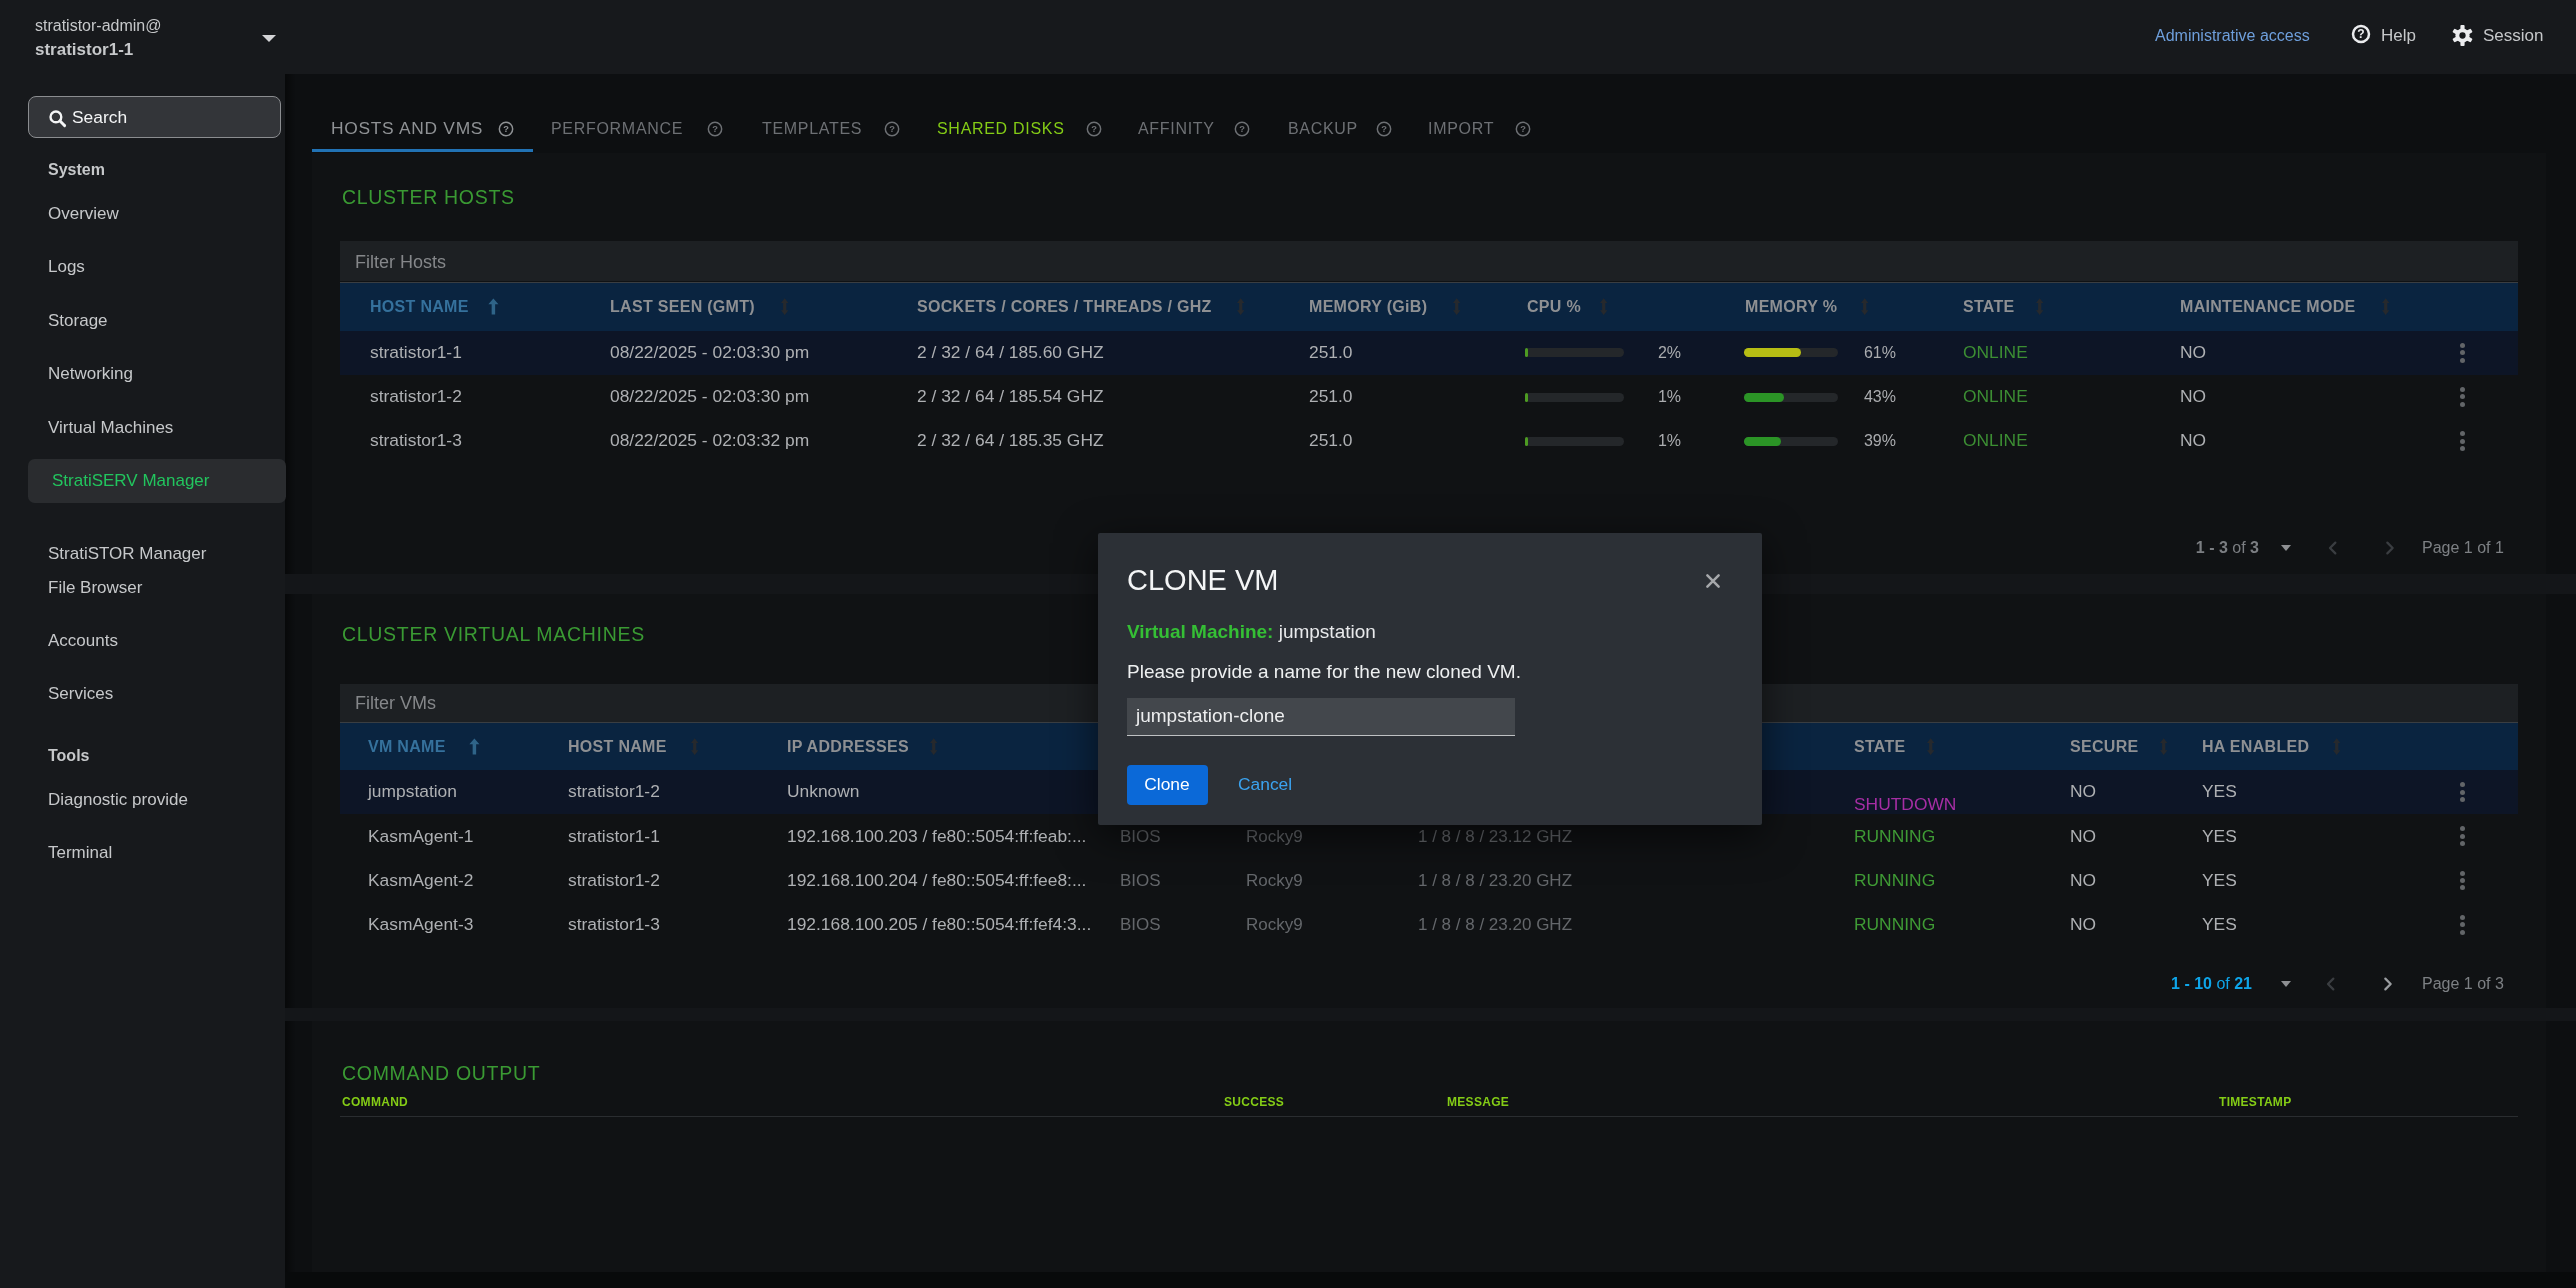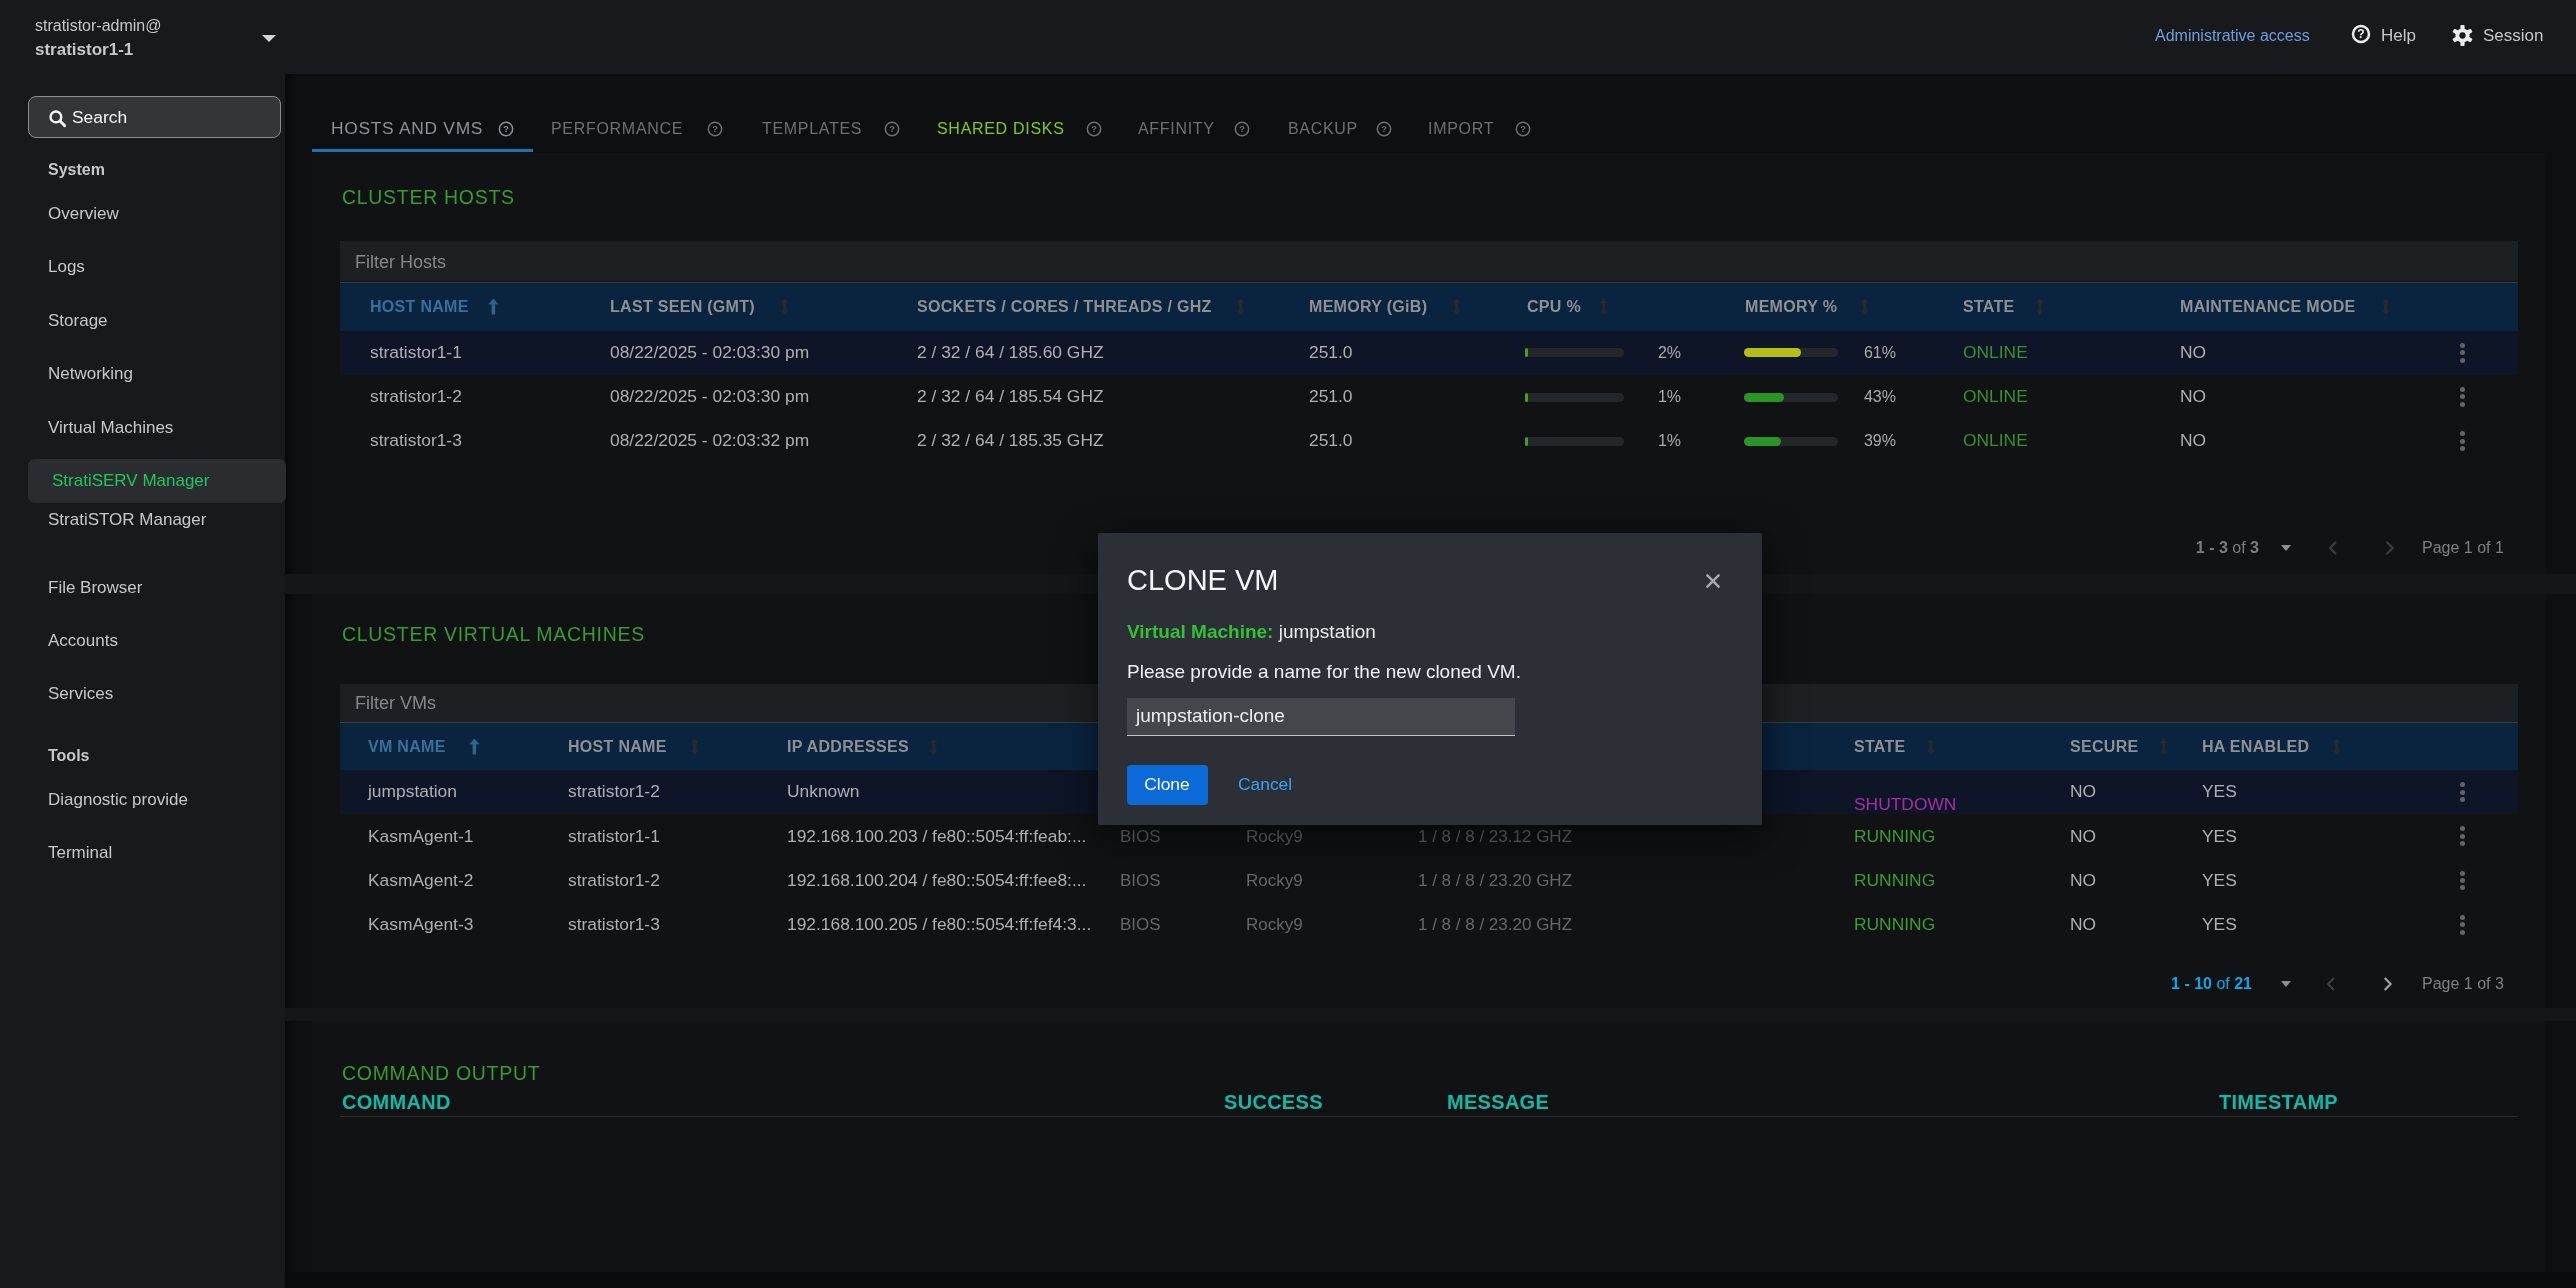--- a/index.html
+++ b/index.html
@@ -8,21 +8,21 @@
 .cw{color:#f4f5f6;}
 .c1{color:#e2e3e5;}
 .c2{color:#c9cbcd;}
 
 .fs24{font-size:16px;color:#c6c8ca;}
 .fs25{font-size:17px;color:#c6c8ca;}
 .fs26{font-size:17.4px;}
 .fs27{font-size:18px;}
 .hdr{font-size:16px;font-weight:bold;color:#35719c;letter-spacing:0.3px;}
 .hdrg{font-size:16px;font-weight:bold;color:#8e9093;letter-spacing:0.3px;}
-.hdr3{font-size:20px;font-weight:bold;color:#14b8a6;letter-spacing:0.3px;}
+.hdr3{font-size:12px;font-weight:bold;color:#84cc16;letter-spacing:0.3px;}
 .cell{font-size:17.4px;color:#aeb0b3;}
 .pct{font-size:16px;color:#aaacaf;}
 .cd{color:#64676b;font-size:17px;}
 .green{color:#3c8e33;}
 .sidebar{position:absolute;left:0;top:0;width:285px;height:1288px;background:#17191c;}
 .masthead{position:absolute;left:285px;top:0;width:2291px;height:74px;background:#17191c;}
 .panel{position:absolute;left:312px;width:2234px;background:#101214;}
 .ghead{position:absolute;left:342px;font-size:19.5px;color:#3a9a33;letter-spacing:0.7px;transform:translateY(-50%);white-space:nowrap;}
 </style></head><body>
 <div class="masthead"></div>
@@ -38,21 +38,21 @@
   </svg>
 <div class="t fs26" style="left:72px;top:118px;color:#f4f5f6;">Search</div>
 <div class="t fs24 b cw" style="left:48px;top:170px;">System</div>
 <div class="t fs25 c2" style="left:48px;top:214px;">Overview</div>
 <div class="t fs25 c2" style="left:48px;top:267px;">Logs</div>
 <div class="t fs25 c2" style="left:48px;top:321px;">Storage</div>
 <div class="t fs25 c2" style="left:48px;top:374px;">Networking</div>
 <div class="t fs25 c2" style="left:48px;top:428px;">Virtual Machines</div>
 <div style="position:absolute;left:27.5px;top:459px;width:258px;height:44px;background:#2a2c2f;border-radius:6.7px;"></div>
 <div class="t fs25" style="left:52px;top:481px;color:#22c55e;">StratiSERV Manager</div>
-<div class="t fs25 c2" style="left:48px;top:520px;">StratiSTOR Manager</div>
+<div class="t fs25 c2" style="left:48px;top:554px;">StratiSTOR Manager</div>
 <div class="t fs25 c2" style="left:48px;top:588px;">File Browser</div>
 <div class="t fs25 c2" style="left:48px;top:641px;">Accounts</div>
 <div class="t fs25 c2" style="left:48px;top:694px;">Services</div>
 <div class="t fs24 b cw" style="left:48px;top:756px;">Tools</div>
 <div class="t fs25 c2" style="left:48px;top:800px;">Diagnostic provide</div>
 <div class="t fs25 c2" style="left:48px;top:853px;">Terminal</div>
 <div class="t fs24" style="left:2155px;top:36px;color:#6e9fdc;">Administrative access</div>
 <svg style="position:absolute;left:2351px;top:24px" width="20" height="20" viewBox="0 0 24 24">
     <circle cx="12" cy="12" r="9.6" fill="none" stroke="#ebecee" stroke-width="3"></circle>
     <text x="12" y="17" text-anchor="middle" font-size="14.5" font-weight="bold" fill="#ebecee" font-family="Liberation Sans">?</text>

